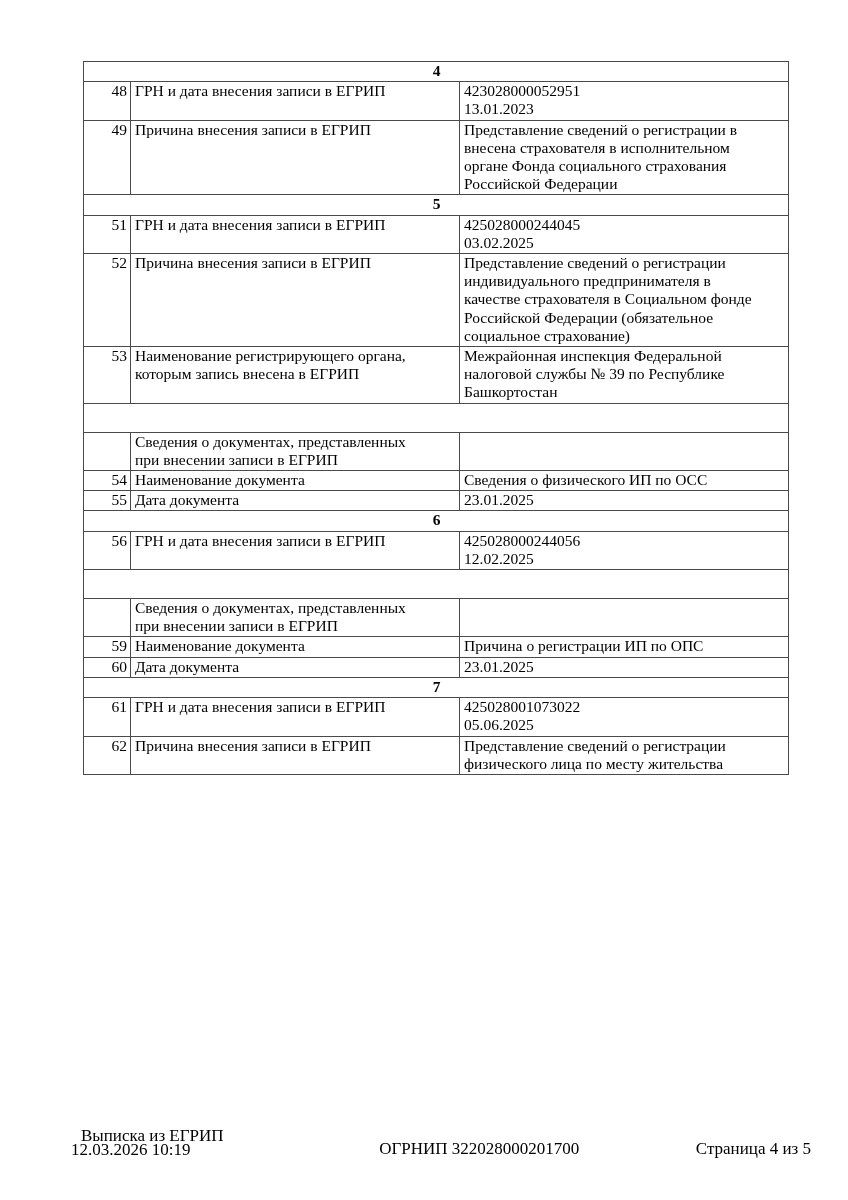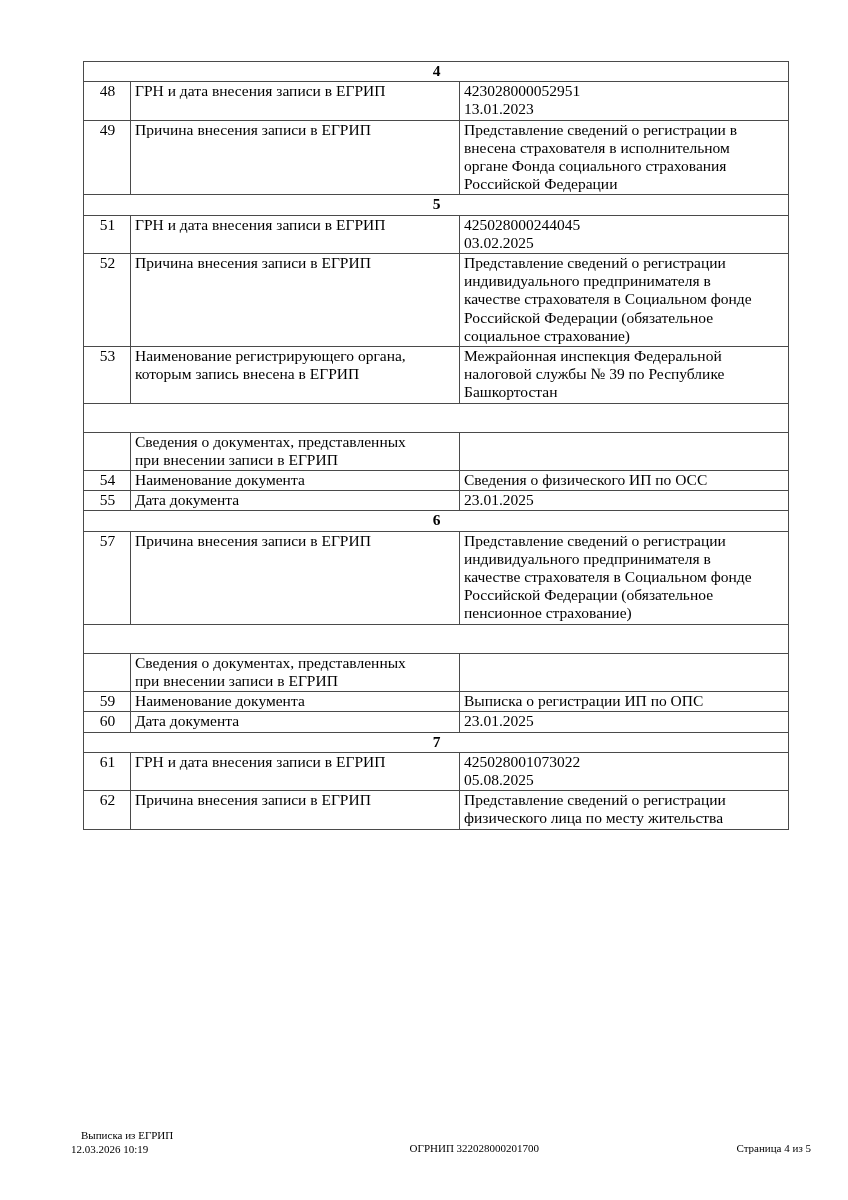--- a/index.html
+++ b/index.html
@@ -19,35 +19,35 @@
   }
   table.egrip td {
     border:1px solid #4a4a4a;
     vertical-align:top;
     font-size:15.5px;
     line-height:18.2px;
     padding:0 3px 1px 4px;
     white-space:pre-line;
     overflow:hidden;
   }
-  td.num { text-align:center; padding-right:8px; }
+  td.num { text-align:right; padding-right:8px; }
   td.section {
     text-align:center;
     font-weight:bold;
     padding:2px 0;
     white-space:normal;
   }
   tr.spacer-row td { height:28px; padding:0; }
   .footer {
     position:absolute;
     left:71px; right:37px; top:1129px;
     display:flex;
     justify-content:space-between;
     align-items:flex-end;
-    font-size:11px;
+    font-size:17px;
     line-height:13.5px;
   }
   .footer .left-block { text-align:left; }
   .footer .left-block .l1 { padding-left:10px; }
   .footer .center-block { text-align:center; padding-bottom:1px;margin-left:39px; }
   .footer .right-block { padding-bottom:1px; }
 </style>
 </head>
 <body>
 
@@ -119,55 +119,52 @@
   </tr>
         <tr>
     <td class="num">55</td>
     <td class="lbl">Дата документа</td>
     <td class="val">23.01.2025</td>
   </tr>
         <tr>
     <td class="section" colspan="3">6</td>
   </tr>
         <tr>
-    <td class="num">57</td>
-    <td class="lbl">Причина внесения записи в ЕГРИП</td>
-    <td class="val">Представление сведений о регистрации
-индивидуального предпринимателя в
-качестве страхователя в Социальном фонде
-Российской Федерации (обязательное
-пенсионное страхование)</td>
+    <td class="num">56</td>
+    <td class="lbl">ГРН и дата внесения записи в ЕГРИП</td>
+    <td class="val">425028000244056
+12.02.2025</td>
   </tr>
         <tr class="spacer-row">
     <td colspan="3"></td>
   </tr>
         <tr>
     <td class="num"></td>
     <td class="lbl">Сведения о документах, представленных
 при внесении записи в ЕГРИП</td>
     <td class="val"></td>
   </tr>
         <tr>
     <td class="num">59</td>
     <td class="lbl">Наименование документа</td>
-    <td class="val">Выписка о регистрации ИП по ОПС</td>
+    <td class="val">Причина о регистрации ИП по ОПС</td>
   </tr>
         <tr>
     <td class="num">60</td>
     <td class="lbl">Дата документа</td>
     <td class="val">23.01.2025</td>
   </tr>
         <tr>
     <td class="section" colspan="3">7</td>
   </tr>
         <tr>
     <td class="num">61</td>
     <td class="lbl">ГРН и дата внесения записи в ЕГРИП</td>
     <td class="val">425028001073022
-05.08.2025</td>
+05.06.2025</td>
   </tr>
         <tr>
     <td class="num">62</td>
     <td class="lbl">Причина внесения записи в ЕГРИП</td>
     <td class="val">Представление сведений о регистрации
 физического лица по месту жительства</td>
   </tr>
       </tbody>
   </table>
 

